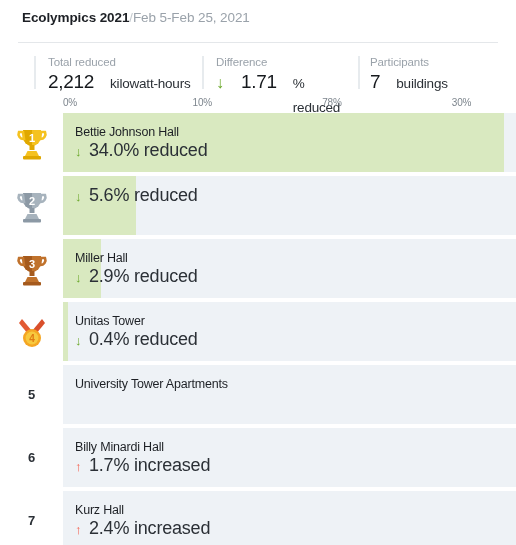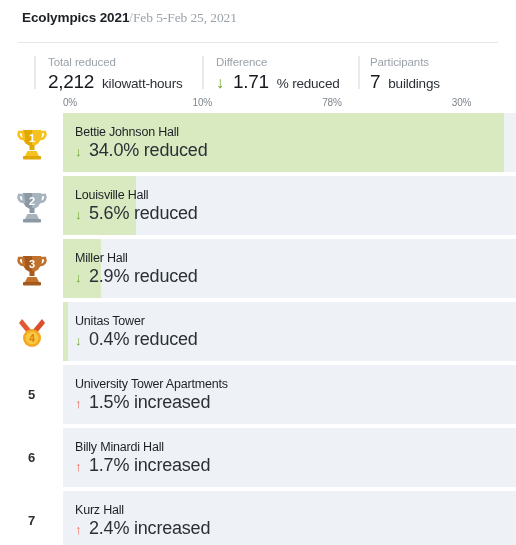--- a/index.html
+++ b/index.html
@@ -30,21 +30,20 @@
     letter-spacing: -0.1px;
   }
   .header-sep {
     font-size: 13px;
     color: #c3c9ce;
   }
   .header-range {
     font-size: 13.5px;
     color: #9aa2aa;
     letter-spacing: -0.1px;
-    font-family: Liberation Serif, serif;
   }
 
   .divider {
     margin: 10px 18px 0 18px;
     height: 1px;
     background: #e4e7ea;
   }
 
   
   .stats {
@@ -73,21 +72,21 @@
 
   .stat-label {
     font-size: 11.5px;
     color: #9aa2aa;
     line-height: 14px;
     letter-spacing: -0.1px;
   }
   .stat-value {
     display: flex;
     align-items: baseline;
-    gap: 8px;
+    gap: 16px;
     line-height: 24px;
     margin-top: 1px;
   }
   .stat-big {
     font-size: 19px;
     color: #16191d;
     letter-spacing: -0.3px;
   }
   .stat-unit {
     font-size: 13.5px;
@@ -269,21 +268,20 @@
     <path d="M29 9h4a5 5 0 0 1-5 7z" fill="none" stroke="#a7b3bd" stroke-width="2.6"></path>
     <rect x="17.5" y="22" width="5" height="5" fill="#8c99a5"></rect>
     <path d="M13 33h14l-2.5-5h-9z" fill="#a7b3bd"></path>
     <rect x="11" y="33" width="18" height="3.4" rx="1" fill="#8c99a5"></rect>
     <text x="20" y="19" font-family="Liberation Sans, sans-serif" font-size="11" font-weight="bold" fill="#ffffff" text-anchor="middle">2</text>
   </svg>
     </div>
     <div class="bar-area">
       <div class="bar-fill" style="width:72.576px;"></div>
       <div class="bar-text">
-        <div class="bldg-name">Louisville Hall</div>
         <div>
           <span class="arrow-down">↓</span>
           <span class="bldg-change">5.6% reduced</span>
         </div>
       </div>
     </div>
       </div>
       <div class="row">
     <div class="rank">
       <svg class="trophy-svg" width="40" height="40" viewBox="0 0 40 40">
@@ -330,24 +328,20 @@
     </div>
       </div>
       <div class="row">
     <div class="rank">
       <span class="rank-num">5</span>
     </div>
     <div class="bar-area">
       <div class="bar-fill" style="width:0px;"></div>
       <div class="bar-text">
         <div class="bldg-name">University Tower Apartments</div>
-        <div>
-          <span class="arrow-up">↑</span>
-          <span class="bldg-change">1.5% increased</span>
-        </div>
       </div>
     </div>
       </div>
       <div class="row">
     <div class="rank">
       <span class="rank-num">6</span>
     </div>
     <div class="bar-area">
       <div class="bar-fill" style="width:0px;"></div>
       <div class="bar-text">

